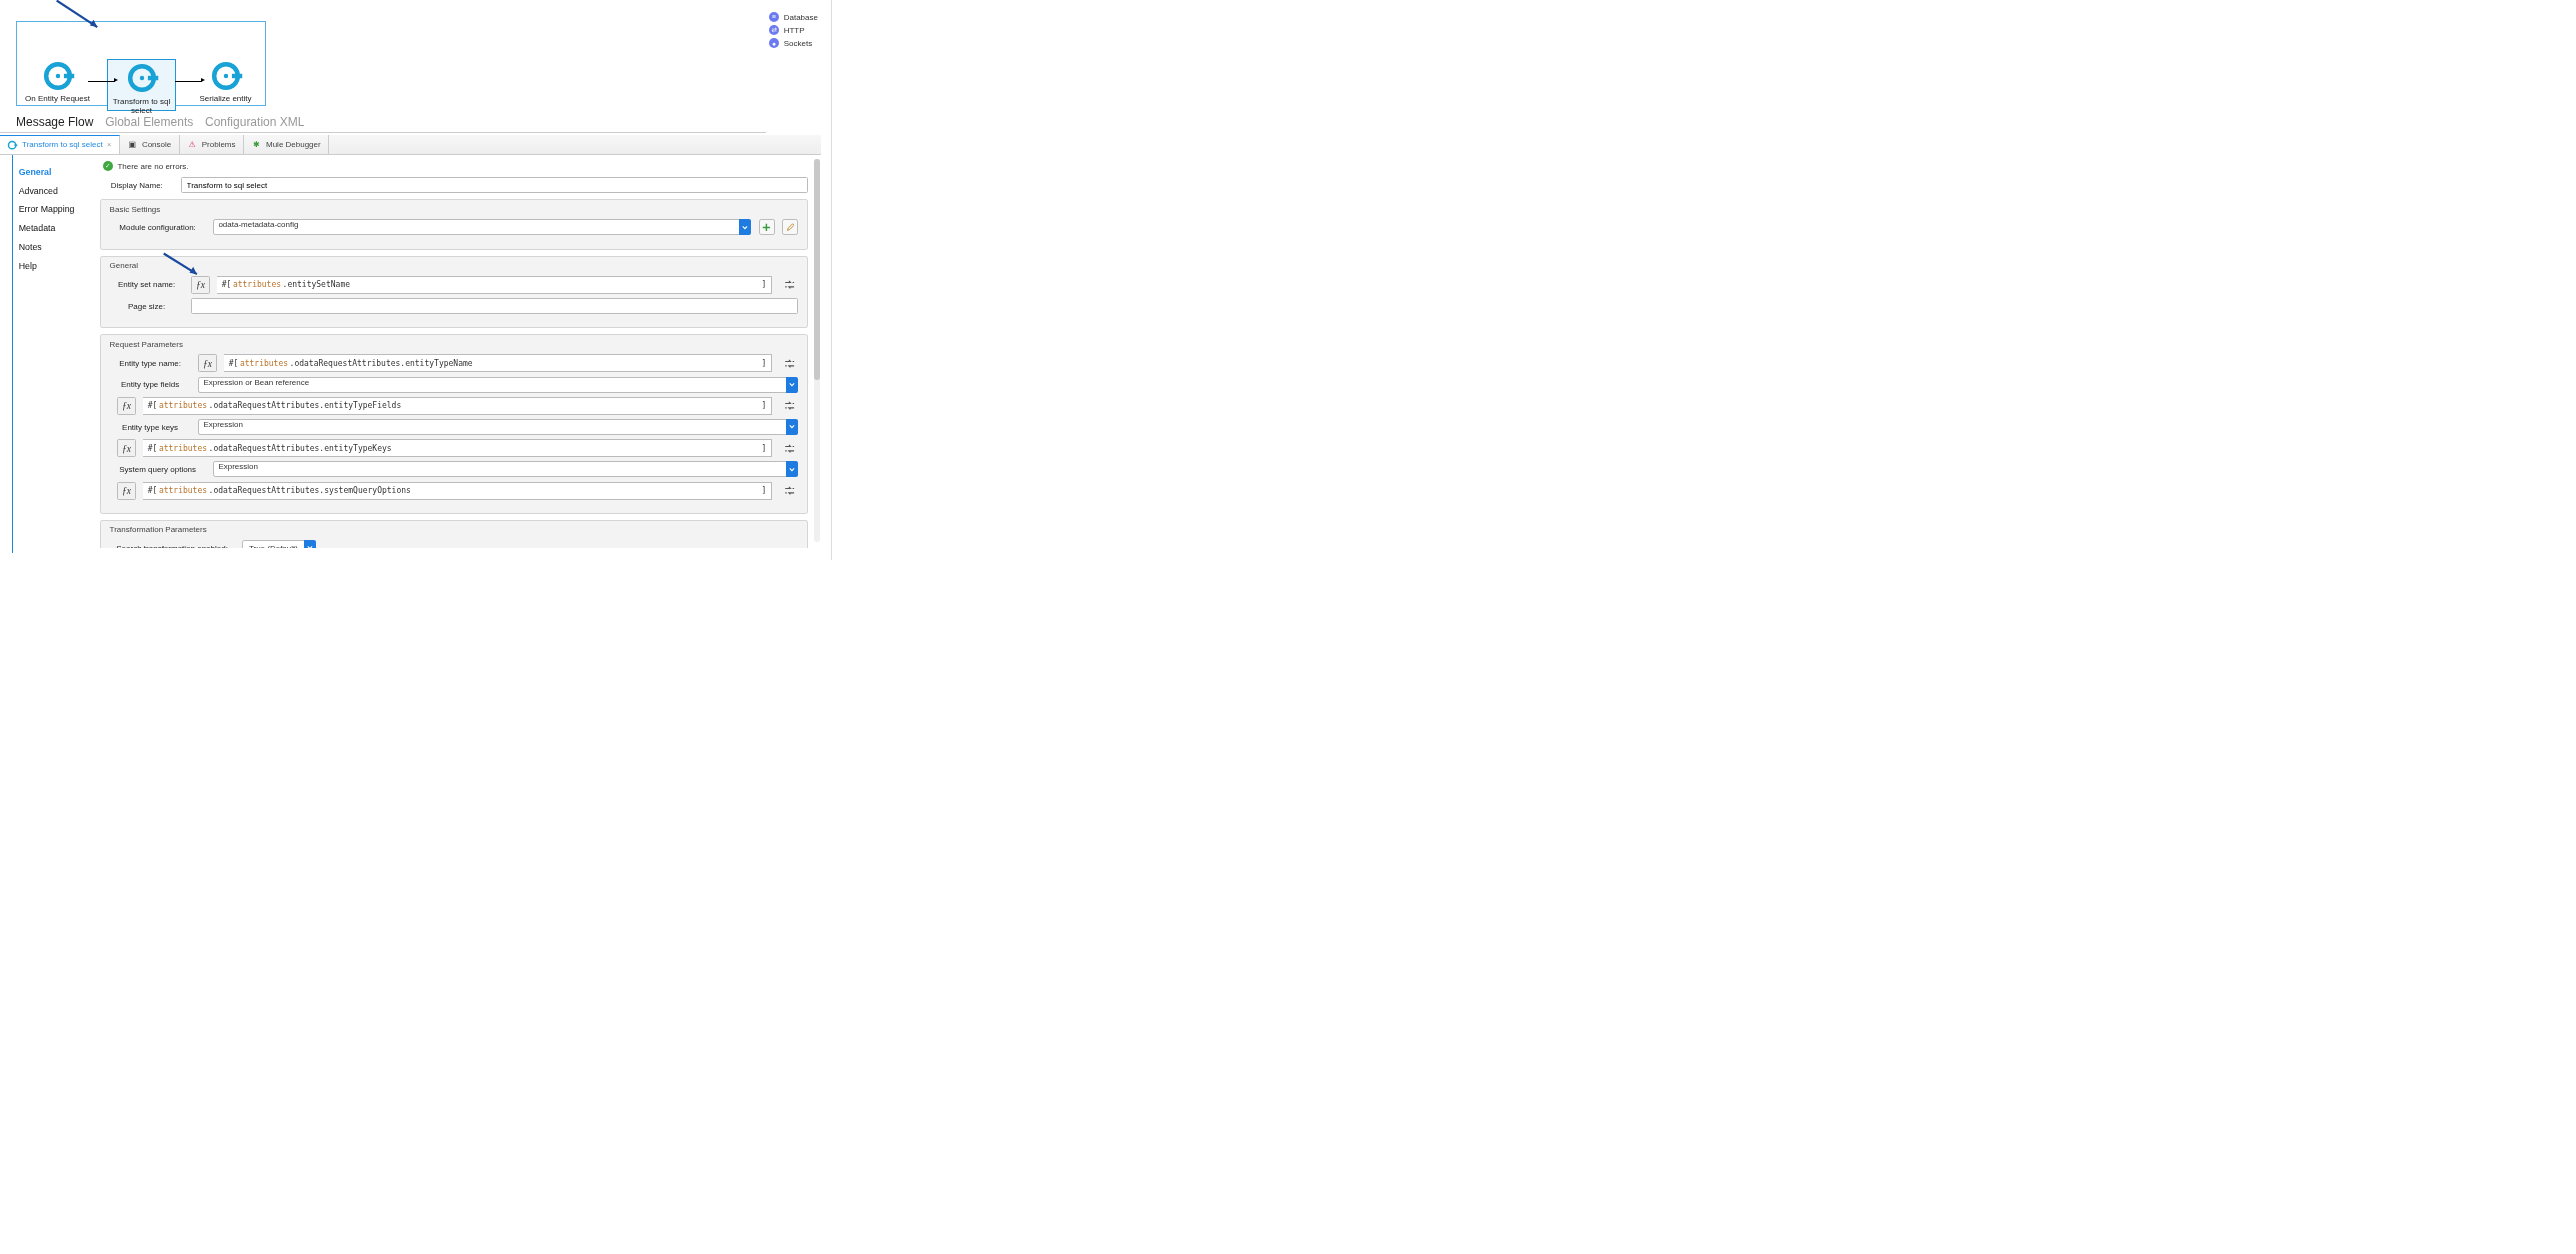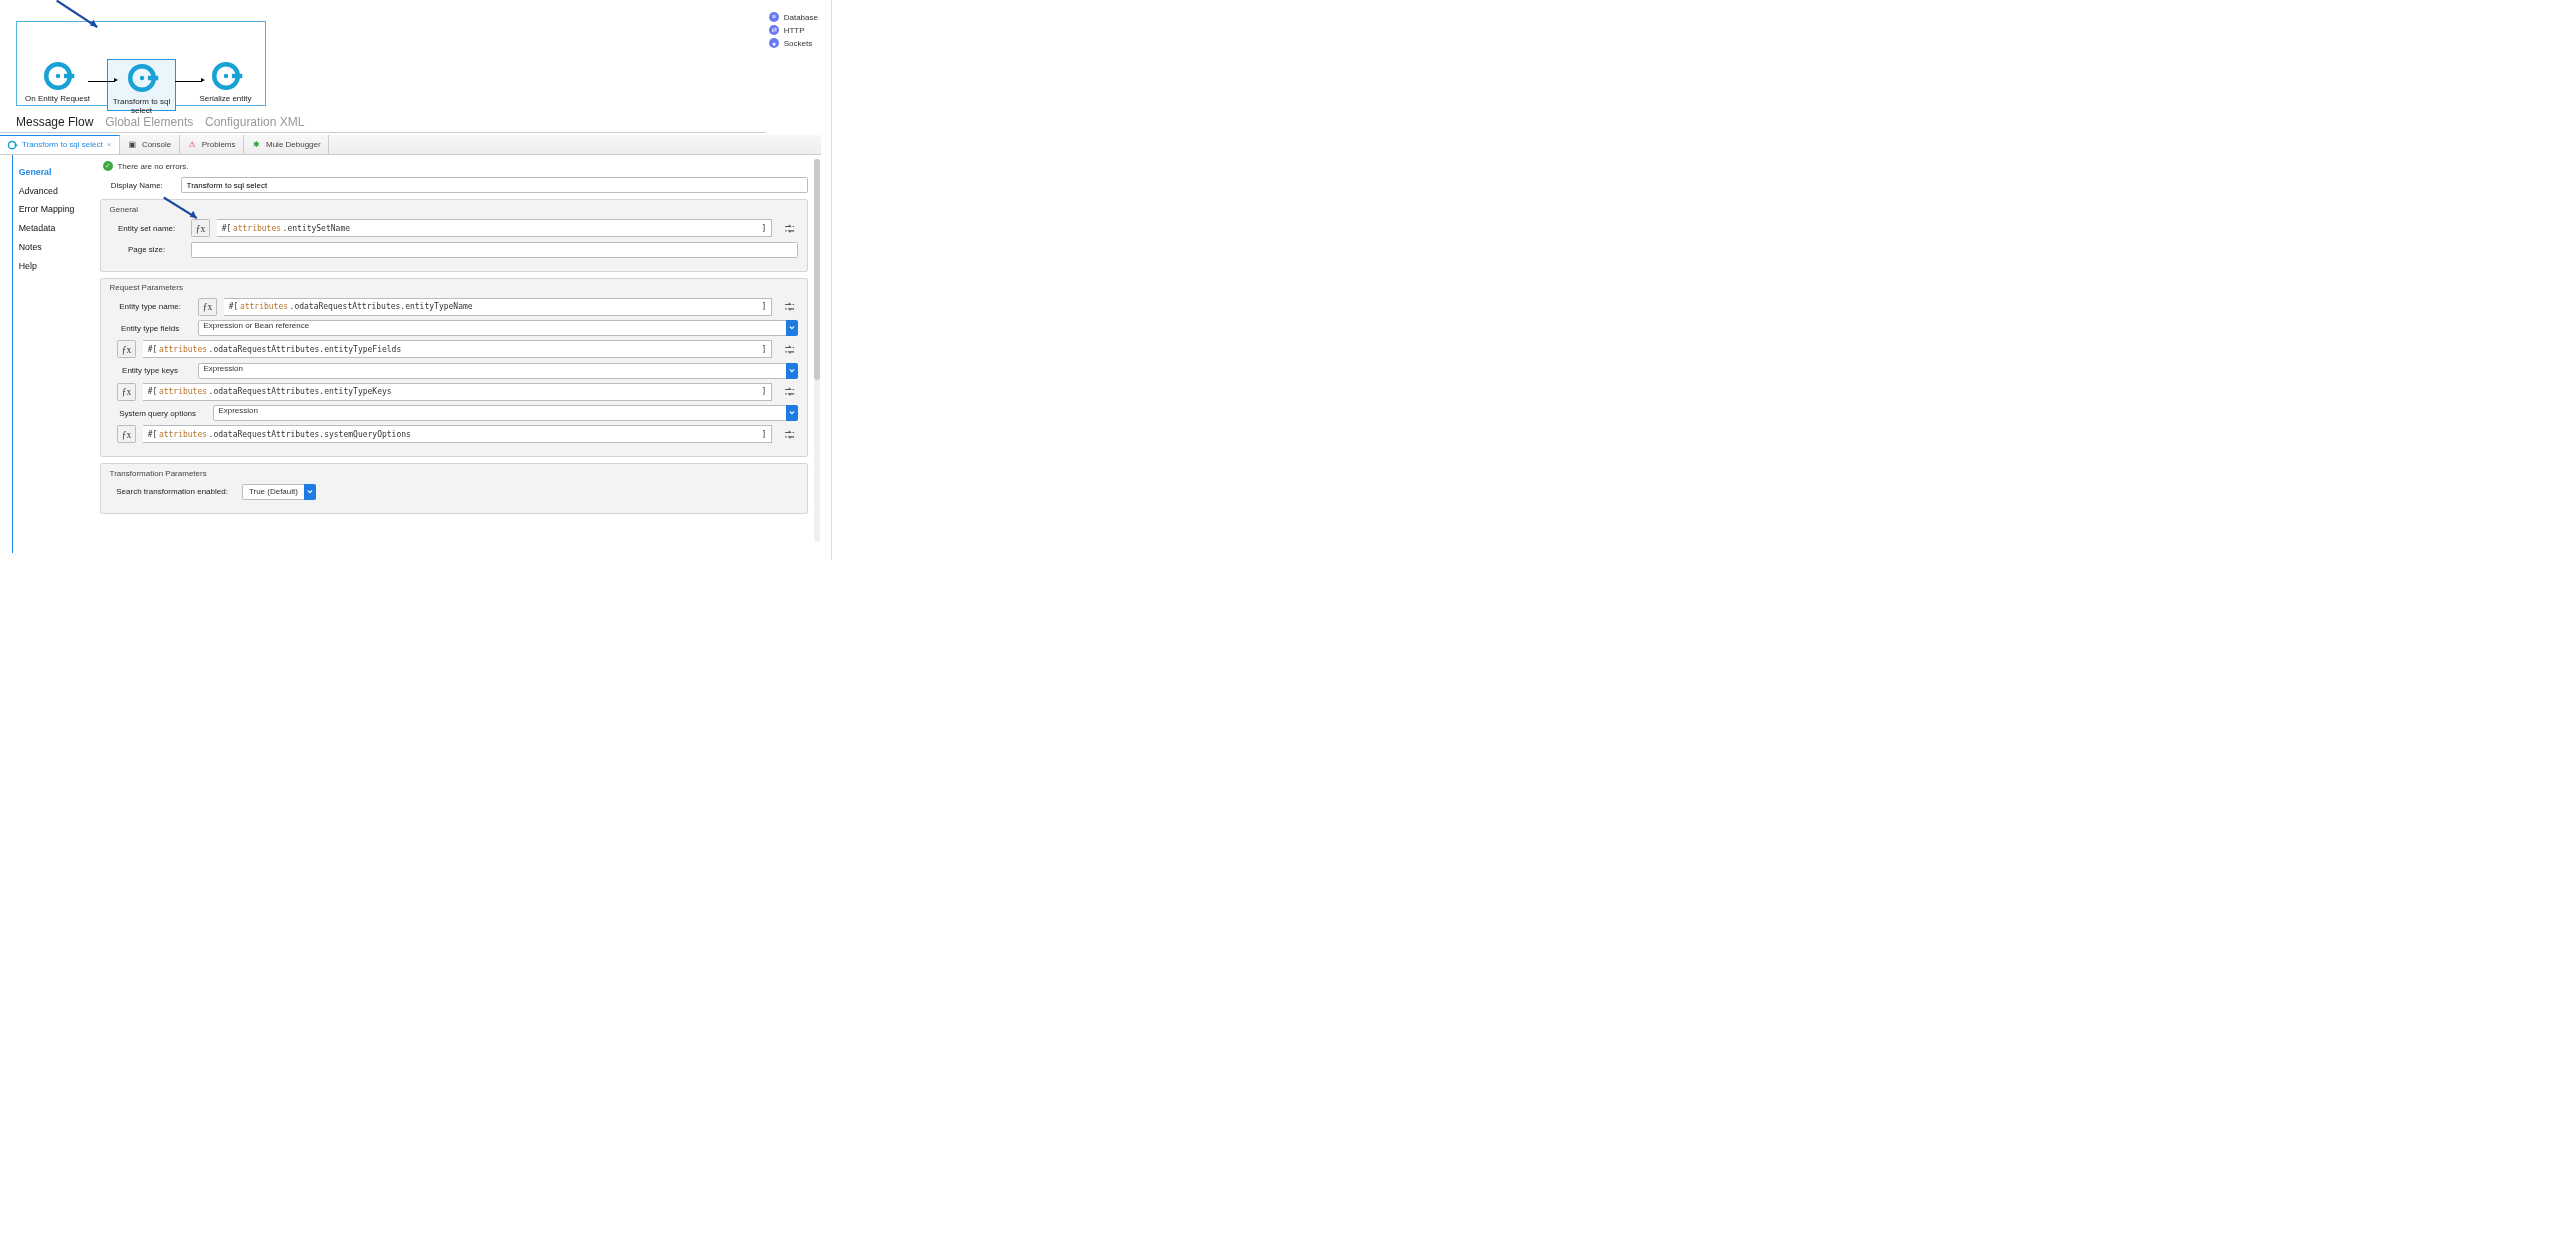--- a/index.html
+++ b/index.html
@@ -39,21 +39,21 @@
 .row label{width:74px;font-size:8px;color:#222;text-align:center}
 .row .wide-label{width:125px}
 .row input[type=text]{flex:1;height:16px;border:0.7px solid #bbb;border-radius:1.5px;padding:0 4.4px;font-size:8px;background:#fff}
 .group{border:0.7px solid #d5d5d5;background:#f3f3f3;border-radius:2.2px;margin:5.9px 0;padding:7.4px 8.8px 8.8px}
 .group-title{font-size:8px;color:#444;margin:-2.9px 0 5.9px 0}
 .sel-wrap{flex:1;position:relative}
 .sel-wrap select,.sel-wrap .fake-select{width:100%;height:16px;border:0.7px solid #bbb;border-radius:2.2px;padding:0 4.4px;font-size:8px;background:#fff;appearance:none}
 .sel-caret{position:absolute;right:0;top:0;width:11.8px;height:16px;background:#1e7be0;border-radius:0 2.2px 2.2px 0;display:flex;align-items:center;justify-content:center}
 .sel-caret svg{width:5.9px;height:5.9px}
 .iconbtn{width:16px;height:16px;border:0.7px solid #bbb;border-radius:2.2px;background:#f8f8f8;display:flex;align-items:center;justify-content:center;cursor:pointer}
-.fx{width:19px;height:17.7px;border:0.7px solid #bbb;background:#f1f1f1;display:flex;align-items:center;justify-content:center;font-family:"Times New Roman",serif;font-size:9.6px;border-radius:1.5px}
+.fx{width:19px;height:17.7px;border:0.7px solid #bbb;background:#f1f1f1;display:flex;align-items:center;justify-content:center;font-style:italic;font-family:"Times New Roman",serif;font-size:9.6px;border-radius:1.5px}
 .expr{flex:1;height:17.7px;border:0.7px solid #bbb;background:#fff;font-family:Menlo,monospace;font-size:8px;display:flex;align-items:center;padding:0 4.4px;gap:1.5px;border-left:none;position:relative}
 .expr .hash{color:#333}
 .expr .attr{color:#b8742a}
 .expr .rest{color:#333}
 .expr .close-br{position:absolute;right:4.4px;color:#333}
 .swap-icon{width:16px;height:16px;display:flex;align-items:center;justify-content:center;margin-left:2.9px}
 .small-select{position:relative;display:inline-block}
 .small-select .box{height:16px;border:0.7px solid #bbb;border-radius:2.2px;padding:0 16px 0 5.9px;font-size:8px;background:#fff;display:flex;align-items:center;min-width:74px}
 .scrollbar{position:absolute;right:1.5px;top:4.4px;width:5.9px;height:383px;background:#f0f0f0;border-radius:2.9px}
 .scrollbar-thumb{position:absolute;left:0;top:0;width:5.9px;height:221px;background:#c8c8c8;border-radius:2.9px}
@@ -171,20 +171,44 @@
     <div class="status-row">
       <span class="ok-icon">✓</span>
       <span>There are no errors.</span>
     </div>
 
     <div class="row">
       <label>Display Name:</label>
       <input type="text" value="Transform to sql select" style="">
     </div>
 
+    <div class="group">
+      <div class="group-title">Basic Settings</div>
+      <div class="row">
+        <label style="width:96px">Module configuration:</label>
+        <div class="sel-wrap">
+          <div class="fake-select">odata-metadata-config</div>
+          <div class="sel-caret">
+                  <svg viewBox="0 0 8 8">
+                    <path d="M1 2l3 3 3-3" stroke="#fff" fill="none" stroke-width="1.5"></path>
+                  </svg>
+                </div>
+        </div>
+        <div class="iconbtn">
+                <svg width="8.8" height="8.8" viewBox="0 0 12 12">
+                  <path d="M6 1v10M1 6h10" stroke="#3a9c3a" stroke-width="2"></path>
+                </svg>
+              </div>
+        <div class="iconbtn">
+                <svg width="8.8" height="8.8" viewBox="0 0 12 12">
+                  <path d="M2 10l1-3 6-6 2 2-6 6-3 1z" fill="none" stroke="#c08a2e" stroke-width="1.3"></path>
+                </svg>
+              </div>
+      </div>
+    </div>
 
     <div class="group" style="position:relative">
       <div class="group-title">General</div>
       <svg class="annot-arrow" style="position:absolute;left:59px;top:-4.4px;width:59px;height:29.5px" viewBox="0 0 80 40" width="59" height="29.5">
               <line x1="5" y1="2" x2="50" y2="30" stroke="#1a4aa0" stroke-width="3"></line>
               <polygon points="50,30 40,28 45,20" fill="#1a4aa0"></polygon>
             </svg>
       <div class="row">
         <label>Entity set name:</label>
         <div class="fx">ƒx</div>

